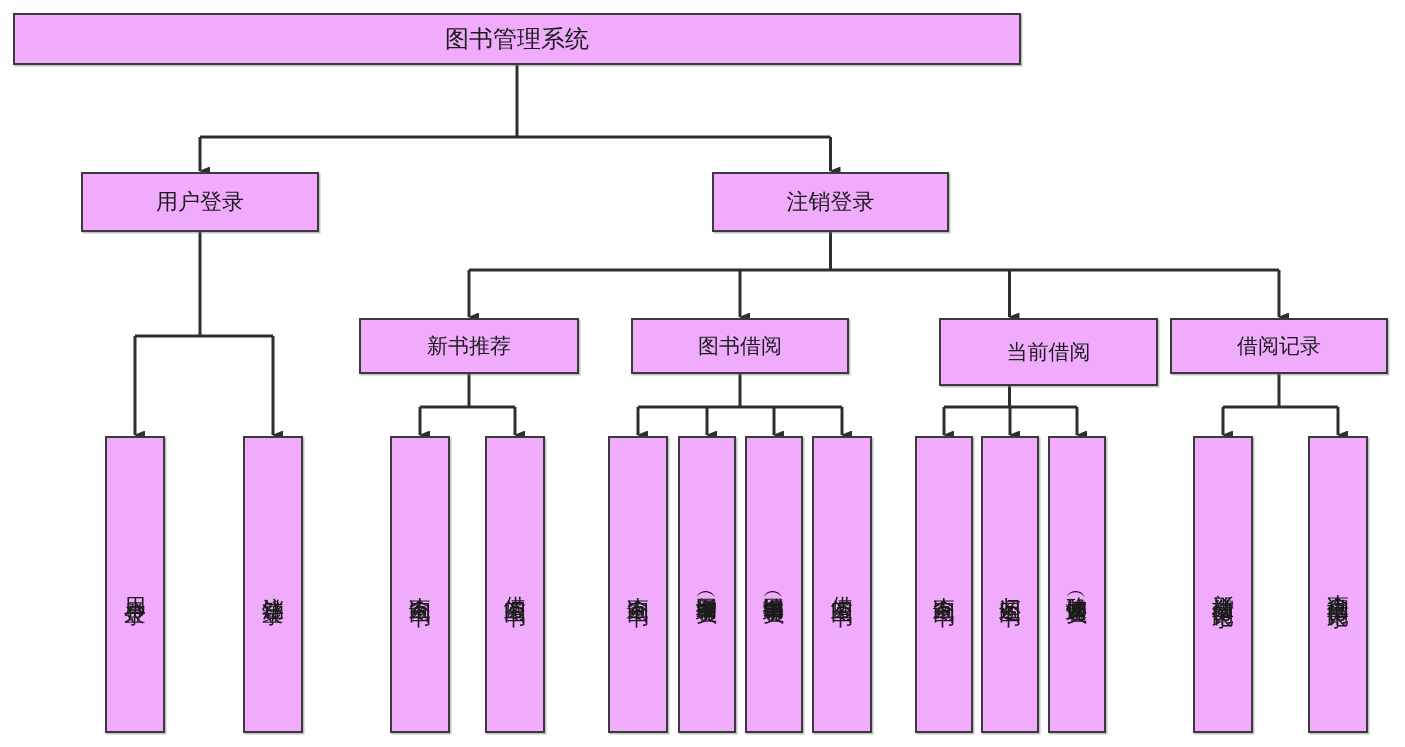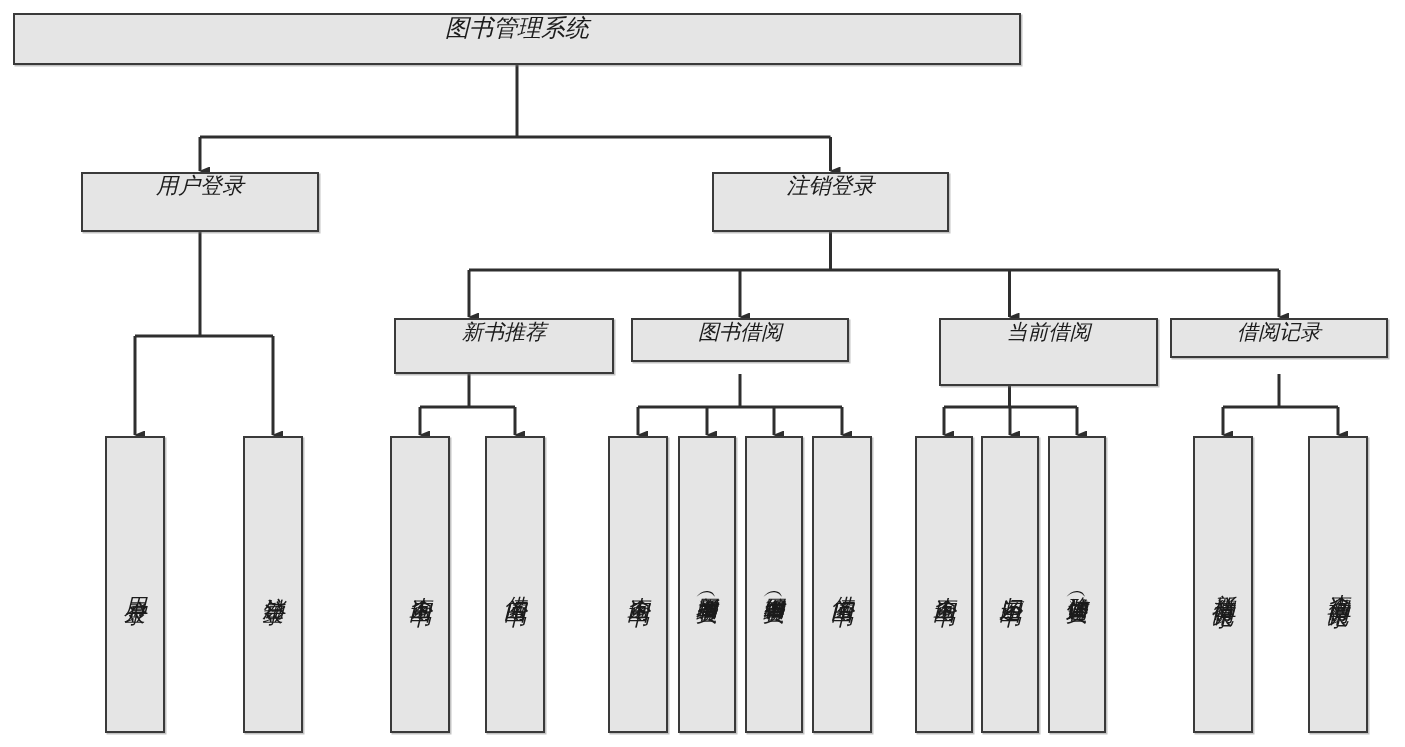--- a/index.html
+++ b/index.html
@@ -14,26 +14,26 @@
   #diagram-root {
     position: relative;
     width: 1405px;
     height: 747px;
     background: #ffffff;
     overflow: hidden;
   }
   .node-box {
     position: absolute;
     box-sizing: border-box;
-    background: #e5e5e5;
+    background: #f0abfc;
     border: 2px solid #3a3a3a;
     display: flex;
+    align-items: center;
     justify-content: center;
     box-shadow: 1.5px 1.5px 0 rgba(120,120,120,0.45);
-    font-style: italic;
   }
   .node-label {
     color: #1b1b1b;
     text-align: center;
     line-height: 1.12;
     white-space: nowrap;
   }
   .level-0 .node-label { font-size: 24px; }
   .level-1 .node-label { font-size: 22px; }
   .level-2 .node-label { font-size: 21px; }
@@ -113,30 +113,30 @@
   <div id="node-layer">
       <div class="node-box level-0" style="left: 13px; top: 13px; width: 1008px; height: 52px;">
         <span class="node-label">图书管理系统</span>
       </div>
       <div class="node-box level-1" style="left: 81px; top: 172px; width: 238px; height: 60px;">
         <span class="node-label">用户登录</span>
       </div>
       <div class="node-box level-1" style="left: 712px; top: 172px; width: 237px; height: 60px;">
         <span class="node-label">注销登录</span>
       </div>
-      <div class="node-box level-2" style="left: 359px; top: 318px; width: 220px; height: 56px; margin-left: 35px;">
+      <div class="node-box level-2" style="left: 359px; top: 318px; width: 220px; height: 56px;">
         <span class="node-label">新书推荐</span>
       </div>
-      <div class="node-box level-2" style="left: 631px; top: 318px; width: 218px; height: 44px;">
+      <div class="node-box level-2" style="left: 631px; top: 318px; width: 218px; height: 56px;">
         <span class="node-label">图书借阅</span>
       </div>
       <div class="node-box level-2" style="left: 939px; top: 318px; width: 219px; height: 68px;">
         <span class="node-label">当前借阅</span>
       </div>
-      <div class="node-box level-2" style="left: 1170px; top: 318px; width: 218px; height: 40px;">
+      <div class="node-box level-2" style="left: 1170px; top: 318px; width: 218px; height: 56px;">
         <span class="node-label">借阅记录</span>
       </div>
       <div class="node-box level-3 leaf" style="left: 105px; top: 436px; width: 60px; height: 297px;">
         <span class="node-label">用户登录</span>
       </div>
       <div class="node-box level-3 leaf" style="left: 243px; top: 436px; width: 60px; height: 297px;">
         <span class="node-label">注销登录</span>
       </div>
       <div class="node-box level-3 leaf" style="left: 390px; top: 436px; width: 60px; height: 297px;">
         <span class="node-label">查询图书</span>

